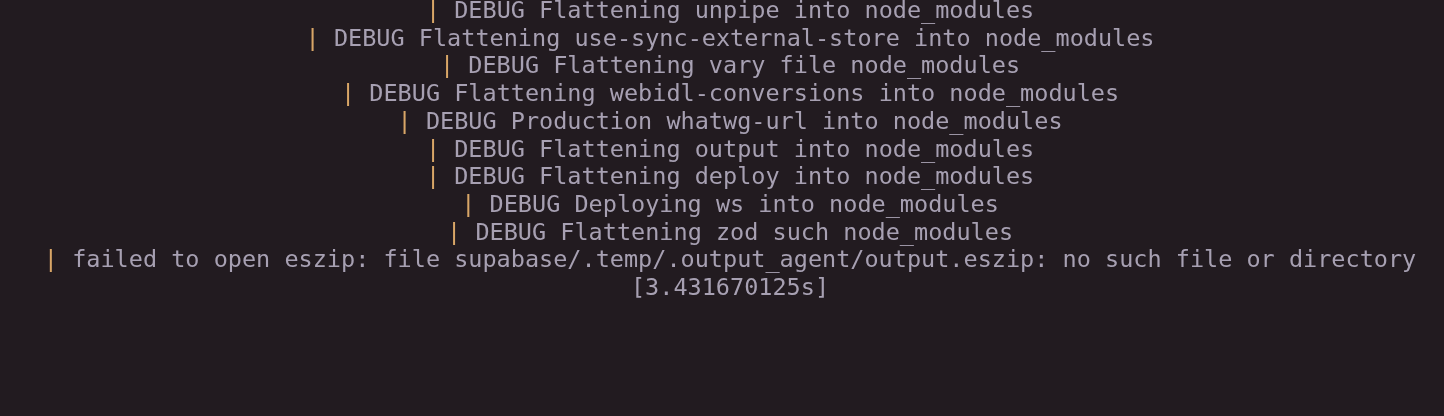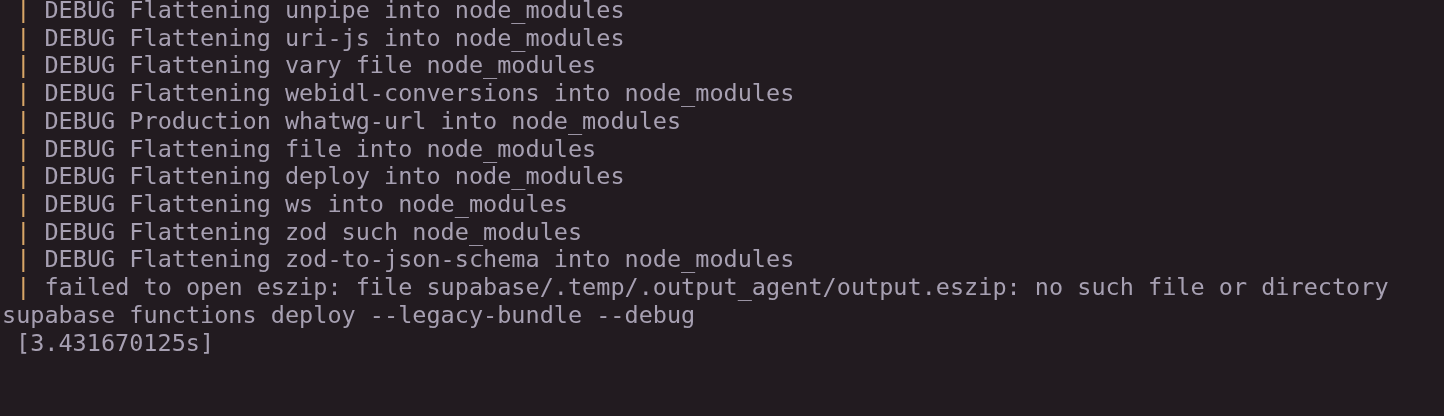--- a/index.html
+++ b/index.html
@@ -12,20 +12,21 @@
     width: 1444px;
     height: 416px;
     overflow: hidden;
     background: #221b20;
     font-family: "DejaVu Sans Mono", "Liberation Mono", monospace;
     font-size: 23.5px;
     line-height: 27.73px;
     color: #a7a0b2;
     padding-left: 2px;
     box-sizing: border-box;
+    text-align: center;
   }
   .lines {
     margin-top: -3px;
   }
   .line {
     height: 27.73px;
     white-space: pre;
   }
   .accent {
     color: #d9a667;
@@ -42,30 +43,28 @@
     padding-left: 14px;
   }
 </style>
 </head>
 <body>
 
 <div class="terminal">
   <div class="lines">
 
     <div class="line"><span class="accent"> | </span><span>DEBUG Flattening unpipe into node_modules</span></div>
-    <div class="line"><span class="accent"> | </span><span>DEBUG Flattening uri-js into node_modules</span></div>
+    <div class="line"><span class="accent"> | </span><span>DEBUG Flattening use-sync-external-store into node_modules</span></div>
     <div class="line"><span class="accent"> | </span><span>DEBUG Flattening vary file node_modules</span></div>
     <div class="line"><span class="accent"> | </span><span>DEBUG Flattening webidl-conversions into node_modules</span></div>
     <div class="line"><span class="accent"> | </span><span>DEBUG Production whatwg-url into node_modules</span></div>
-    <div class="line"><span class="accent"> | </span><span>DEBUG Flattening file into node_modules</span></div>
+    <div class="line"><span class="accent"> | </span><span>DEBUG Flattening output into node_modules</span></div>
     <div class="line"><span class="accent"> | </span><span>DEBUG Flattening deploy into node_modules</span></div>
-    <div class="line"><span class="accent"> | </span><span>DEBUG Flattening ws into node_modules</span></div>
+    <div class="line"><span class="accent"> | </span><span>DEBUG Deploying ws into node_modules</span></div>
     <div class="line"><span class="accent"> | </span><span>DEBUG Flattening zod such node_modules</span></div>
-    <div class="line"><span class="accent"> | </span><span>DEBUG Flattening zod-to-json-schema into node_modules</span></div>
     <div class="line"><span class="accent"> | </span><span>failed to open eszip: file supabase/.temp/.output_agent/output.eszip: no such file or directory</span></div>
 
 
-    <div class="line"><span>supabase functions deploy --legacy-bundle --debug</span></div>
 
     <div class="line indent-1"><span>[3.431670125s]</span></div>
 
   </div>
 </div>
 
 </body></html>

